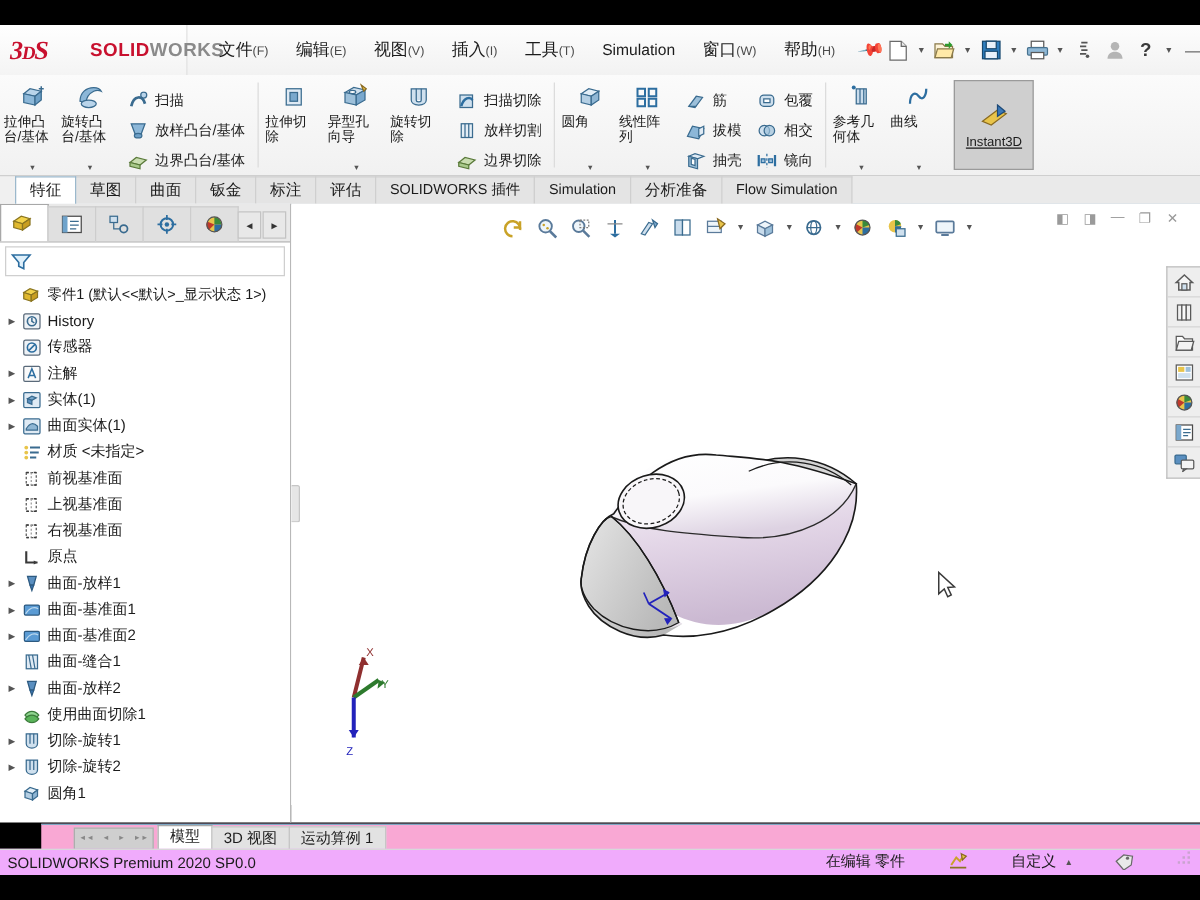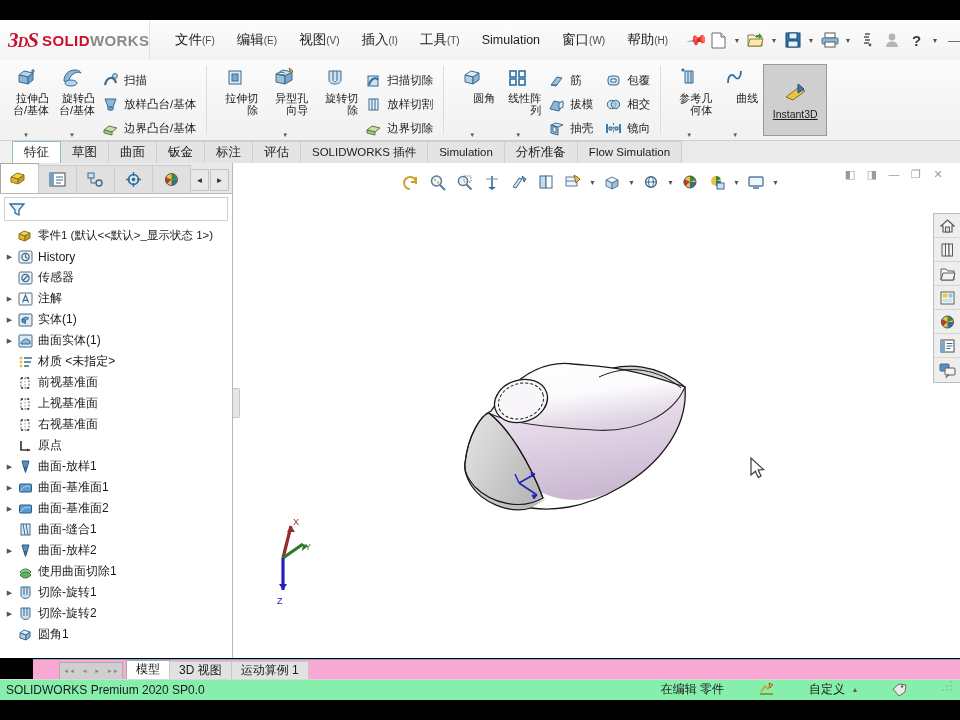--- a/index.html
+++ b/index.html
@@ -11,21 +11,21 @@
   
   .titlebar{position:absolute;left:0;top:20px;width:960px;height:40px;
      background:linear-gradient(#fdfdfd,#f2f2f2);border-bottom:1px solid #d6d6d6;
      display:flex;align-items:center;}
   .logo-box{width:150px;height:40px;display:flex;align-items:center;
      padding-left:8px;box-sizing:border-box;
      background:linear-gradient(#ffffff,#f4f4f4);border-right:1px solid #e2e2e2;}
   .ds-mark{font-family:"Liberation Serif",serif;font-style:italic;font-weight:bold;
      font-size:21px;color:#c8102e;margin-right:4px;letter-spacing:-1px;}
   .sw-word{font-weight:bold;font-size:15px;letter-spacing:.4px;}
-  .sw-word .a{color:#c8102e;}
+  .sw-word .a{color:#c8102e;margin-left:30px;}
   .sw-word .b{color:#8a8a8a;}
   .menus{display:flex;align-items:center;margin-left:14px;}
   .menu{padding:4px 11px;font-size:13.5px;color:#1b1b1b;cursor:default;white-space:nowrap;}
   .menu .mn{font-size:10px;color:#4a4a4a;}
   .menu.latin{font-size:12.5px;}
   .pin{margin-left:10px;color:#1c6ea4;font-size:14px;transform:rotate(35deg);}
   .tb-right{margin-left:auto;display:flex;align-items:center;padding-right:6px;gap:1px;}
   .tbtn{width:24px;height:26px;display:flex;align-items:center;justify-content:center;cursor:default;}
   .caret{font-size:7px;color:#555;width:11px;text-align:center;cursor:default;}
   .wbtn{width:26px;height:26px;display:flex;align-items:center;justify-content:center;
@@ -33,21 +33,21 @@
 
   
   .ribbon{position:absolute;left:0;top:60px;width:960px;height:80px;
      background:linear-gradient(#fbfbfb,#f1f1f1);border-bottom:1px solid #cfcfcf;
      display:flex;align-items:stretch;}
   .rgroup{display:flex;align-items:stretch;padding:0 3px;}
   .rsep{width:1px;background:#dcdcdc;margin:6px 2px;}
   .big{width:46px;display:flex;flex-direction:column;align-items:center;
      padding-top:4px;cursor:default;}
   .big .gi{height:26px;display:flex;align-items:flex-end;}
-  .big .lbl{font-size:11px;line-height:12px;text-align:right;margin-top:2px;width:46px;}
+  .big .lbl{font-size:11px;line-height:12px;text-align:left;margin-top:2px;width:46px;}
   .big .dd{font-size:6px;color:#555;margin-top:auto;padding-bottom:2px;}
   .wide{width:54px;}
   .small-col{display:flex;flex-direction:column;justify-content:center;padding:2px 2px;}
   .srow{display:flex;align-items:flex-end;height:24px;padding:0 3px;cursor:default;white-space:nowrap;}
   .srow .gi{width:20px;display:flex;justify-content:center;}
   .srow .lbl{font-size:11.5px;margin-left:4px;}
   .i3d{width:62px;margin:4px 2px;border:1px solid #9a9a9a;background:#cfcfcf;
      display:flex;flex-direction:column;align-items:center;justify-content:center;cursor:default;}
   .i3d .lbl{font-size:10.5px;margin-top:3px;text-decoration:underline;}
 
@@ -102,21 +102,21 @@
   
   .docbar{position:absolute;left:16px;top:659px;width:960px;height:20px;
      background:#f9a8d4;border-top:1px solid #7ea8c4;display:flex;align-items:flex-end;margin-left:17px;}
   .navbox{width:62px;height:16px;margin-left:26px;background:#cfcfcf;border:1px solid #adadad;
      display:flex;align-items:center;justify-content:space-around;}
   .navbox span{font-size:6px;color:#888;}
   .dtab{height:18px;line-height:17px;padding:0 9px;font-size:12px;
      border:1px solid #c6c6c6;border-bottom:none;background:#e2e2e2;margin-left:-1px;cursor:default;}
   .dtab.active{background:#ffffff;border-color:#a9a9a9;height:19px;}
   .statusbar{position:absolute;left:0;top:679px;width:960px;height:21px;
-     background:#86efac;border-top:1px solid #d8d8d8;display:flex;align-items:center;
+     background:#f0abfc;border-top:1px solid #d8d8d8;display:flex;align-items:center;
      font-size:12px;padding:0 6px;box-sizing:border-box;}
   .sb-right{margin-left:auto;display:flex;align-items:flex-start;gap:34px;}
   .grip{display:inline-block;width:12px;height:12px;opacity:.45;}
 
   .topblack{position:absolute;left:0;top:0;width:960px;height:20px;background:#000;}
   .botblack{position:absolute;left:0;top:700px;width:960px;height:20px;background:#000;}
 </style>
 </head>
 <body>
 

